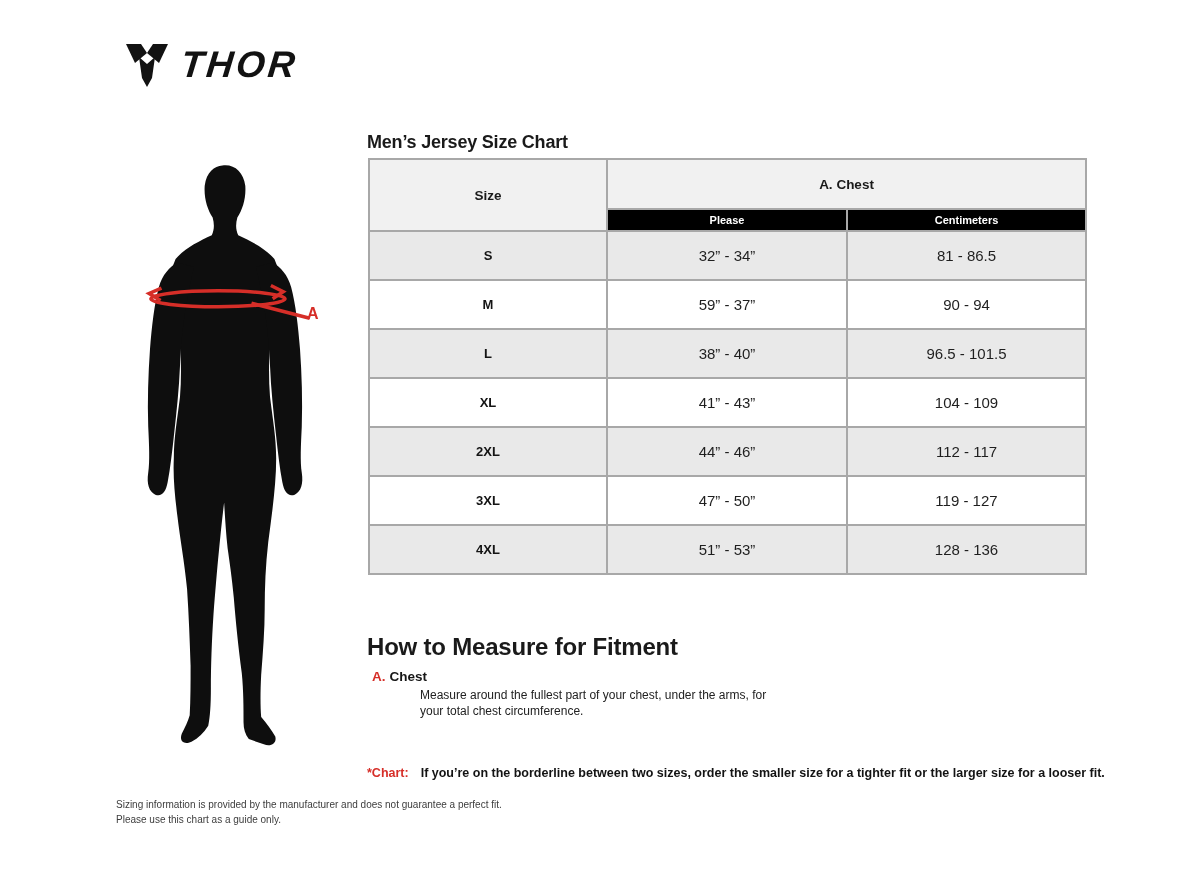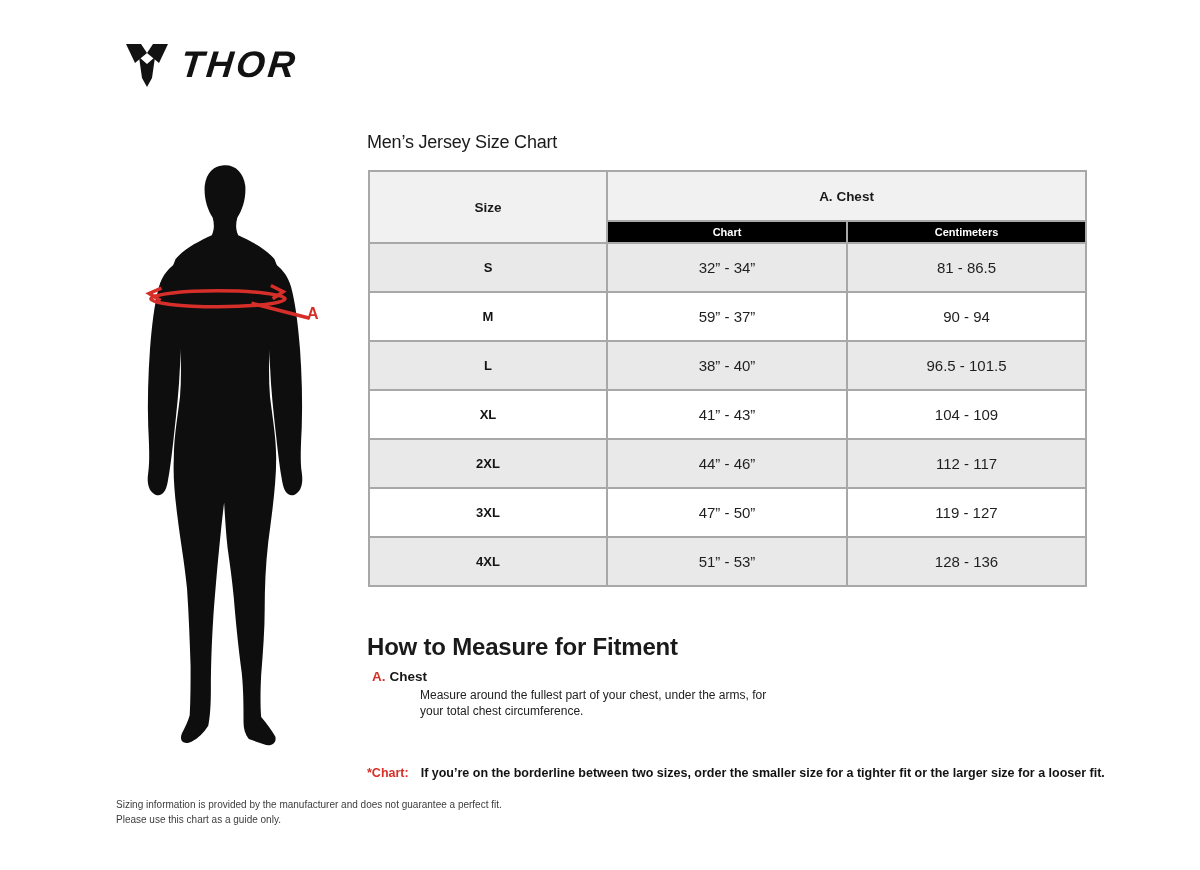--- a/index.html
+++ b/index.html
@@ -7,35 +7,35 @@
   .page{position:relative;width:1200px;height:870px;background:#ffffff;overflow:hidden;}
 
   
   .logo{position:absolute;left:125px;top:42px;display:flex;align-items:flex-start;}
   .logo-icon{width:44px;height:46px;}
   .logo-word{margin-left:12px;margin-top:6px;font-size:37px;line-height:34px;
              font-weight:900;font-style:italic;letter-spacing:3px;color:#121212;
              transform:skewX(-6deg);}
 
   
-  .chart-title{position:absolute;left:367px;top:132px;font-size:18px;font-weight:normal;
+  .chart-title{position:absolute;left:367px;top:132px;font-size:18px;font-weight:bold;
                color:#1a1a1a;letter-spacing:-0.2px;}
   .measure-title{position:absolute;left:367px;top:633px;font-size:24px;font-weight:bold;
                color:#1a1a1a;letter-spacing:-0.2px;}
   .measure-item{position:absolute;left:372px;top:669px;width:390px;}
   .measure-item .item-head{font-size:13.5px;font-weight:bold;color:#161616;}
   .measure-item .item-key{color:#d62e28;margin-right:4px;}
   .measure-item .item-desc{margin-top:4px;font-size:12px;line-height:15.5px;color:#222;
                width:356px;margin-left:48px;}
   .note-line{position:absolute;left:367px;top:766px;font-size:12.5px;font-weight:bold;color:#131313;}
   .note-prefix{color:#d62e28;margin-right:12px;}
   .footer-text{position:absolute;left:116px;top:797px;font-size:10px;line-height:15px;color:#3d3d3d;}
 
   
-  .size-table{position:absolute;left:368px;top:170px;width:717px;border-collapse:collapse;
+  .size-table{position:absolute;left:368px;top:158px;width:717px;border-collapse:collapse;
               table-layout:fixed;}
   .size-table th,.size-table td{border:2px solid #a8a8a8;text-align:center;vertical-align:middle;
               padding:0;}
   .size-table .col-size{width:238px;}
   .size-table .col-in{width:240px;}
   .size-table .col-cm{width:239px;}
   .th-main{height:48px;background:#f1f1f1;font-size:13.5px;font-weight:bold;color:#1a1a1a;}
   .th-unit{height:20px;background:#000000;color:#ffffff;font-size:11px;font-weight:bold;}
   .size-table td{height:47px;font-size:15px;color:#1f1f1f;}
   .size-table td.cell-size{font-weight:bold;font-size:13px;color:#141414;}
@@ -107,21 +107,21 @@
         <col class="col-size">
         <col class="col-in">
         <col class="col-cm">
       </colgroup>
     <tbody>
         <tr>
       <th class="th-main" rowspan="2">Size</th>
       <th class="th-main" colspan="2">A. Chest</th>
     </tr>
     <tr>
-      <th class="th-unit">Chart</th>
+      <th class="th-unit">Please</th>
       <th class="th-unit">Centimeters</th>
     </tr>
     <tr class="stripe">
       <td class="cell-size">S</td>
       <td>32” - 34”</td>
       <td>81 - 86.5</td>
     </tr>
     <tr class="plain">
       <td class="cell-size">M</td>
       <td>59” - 37”</td>

